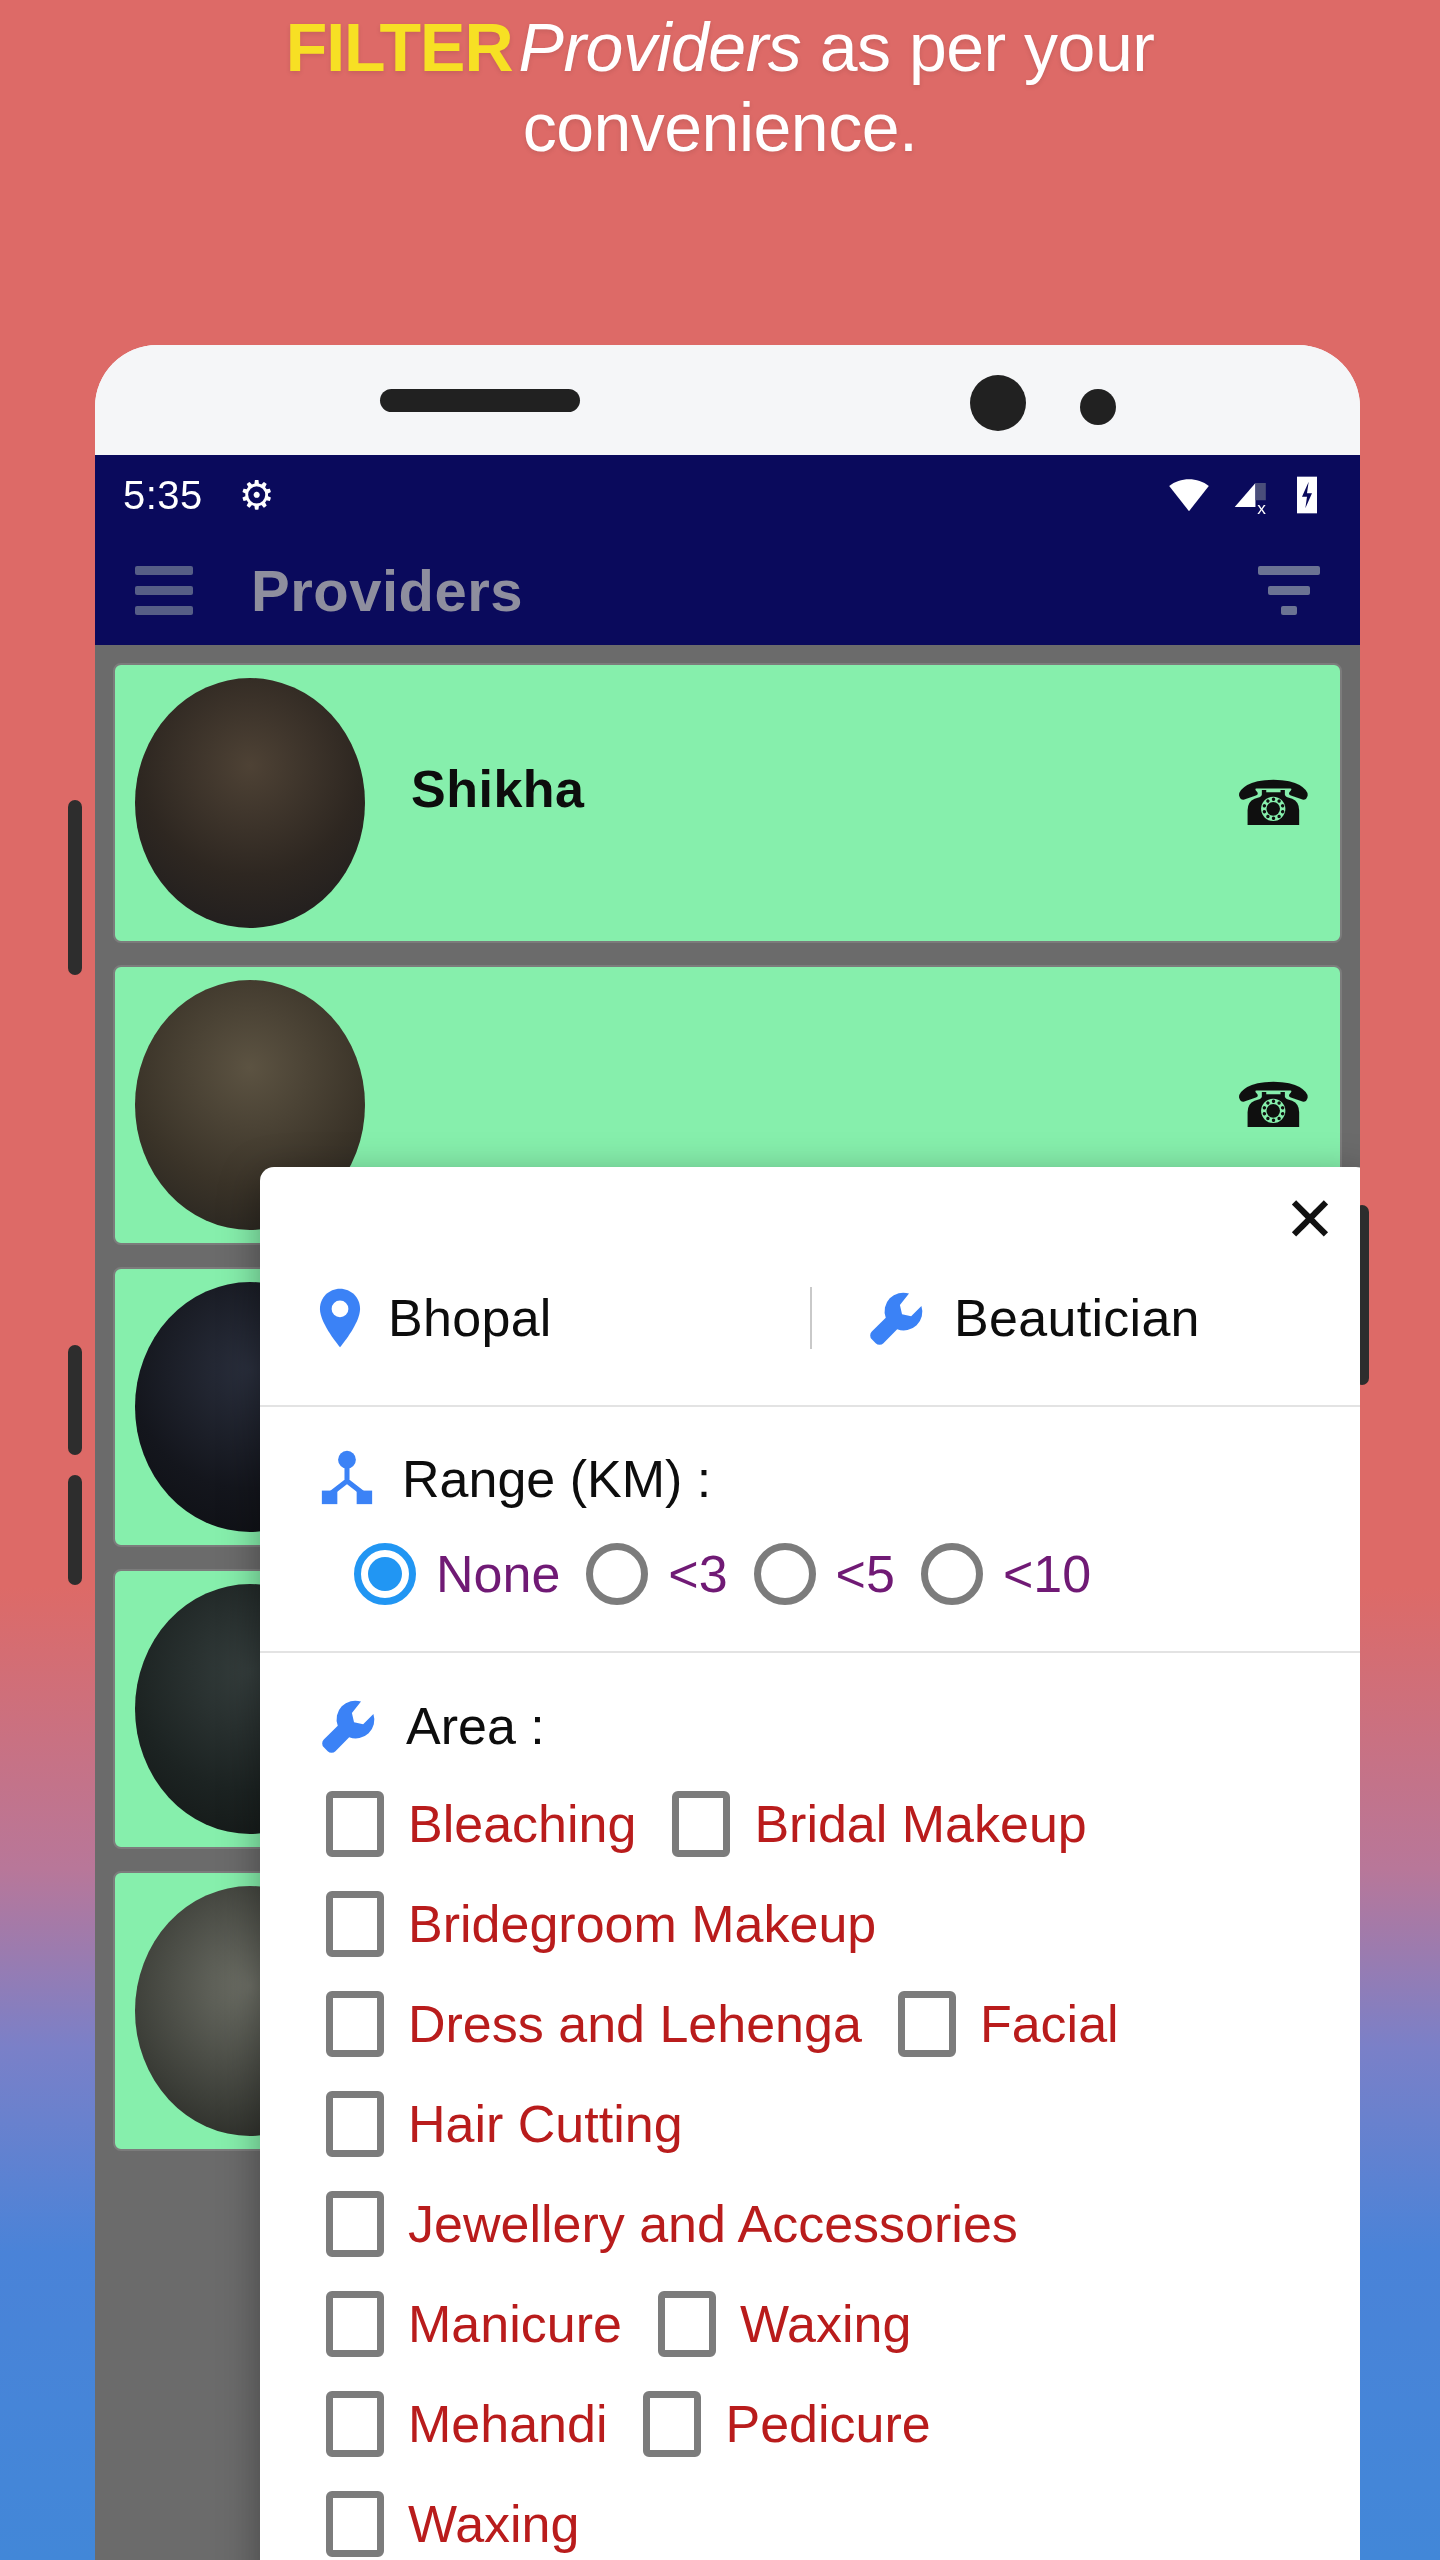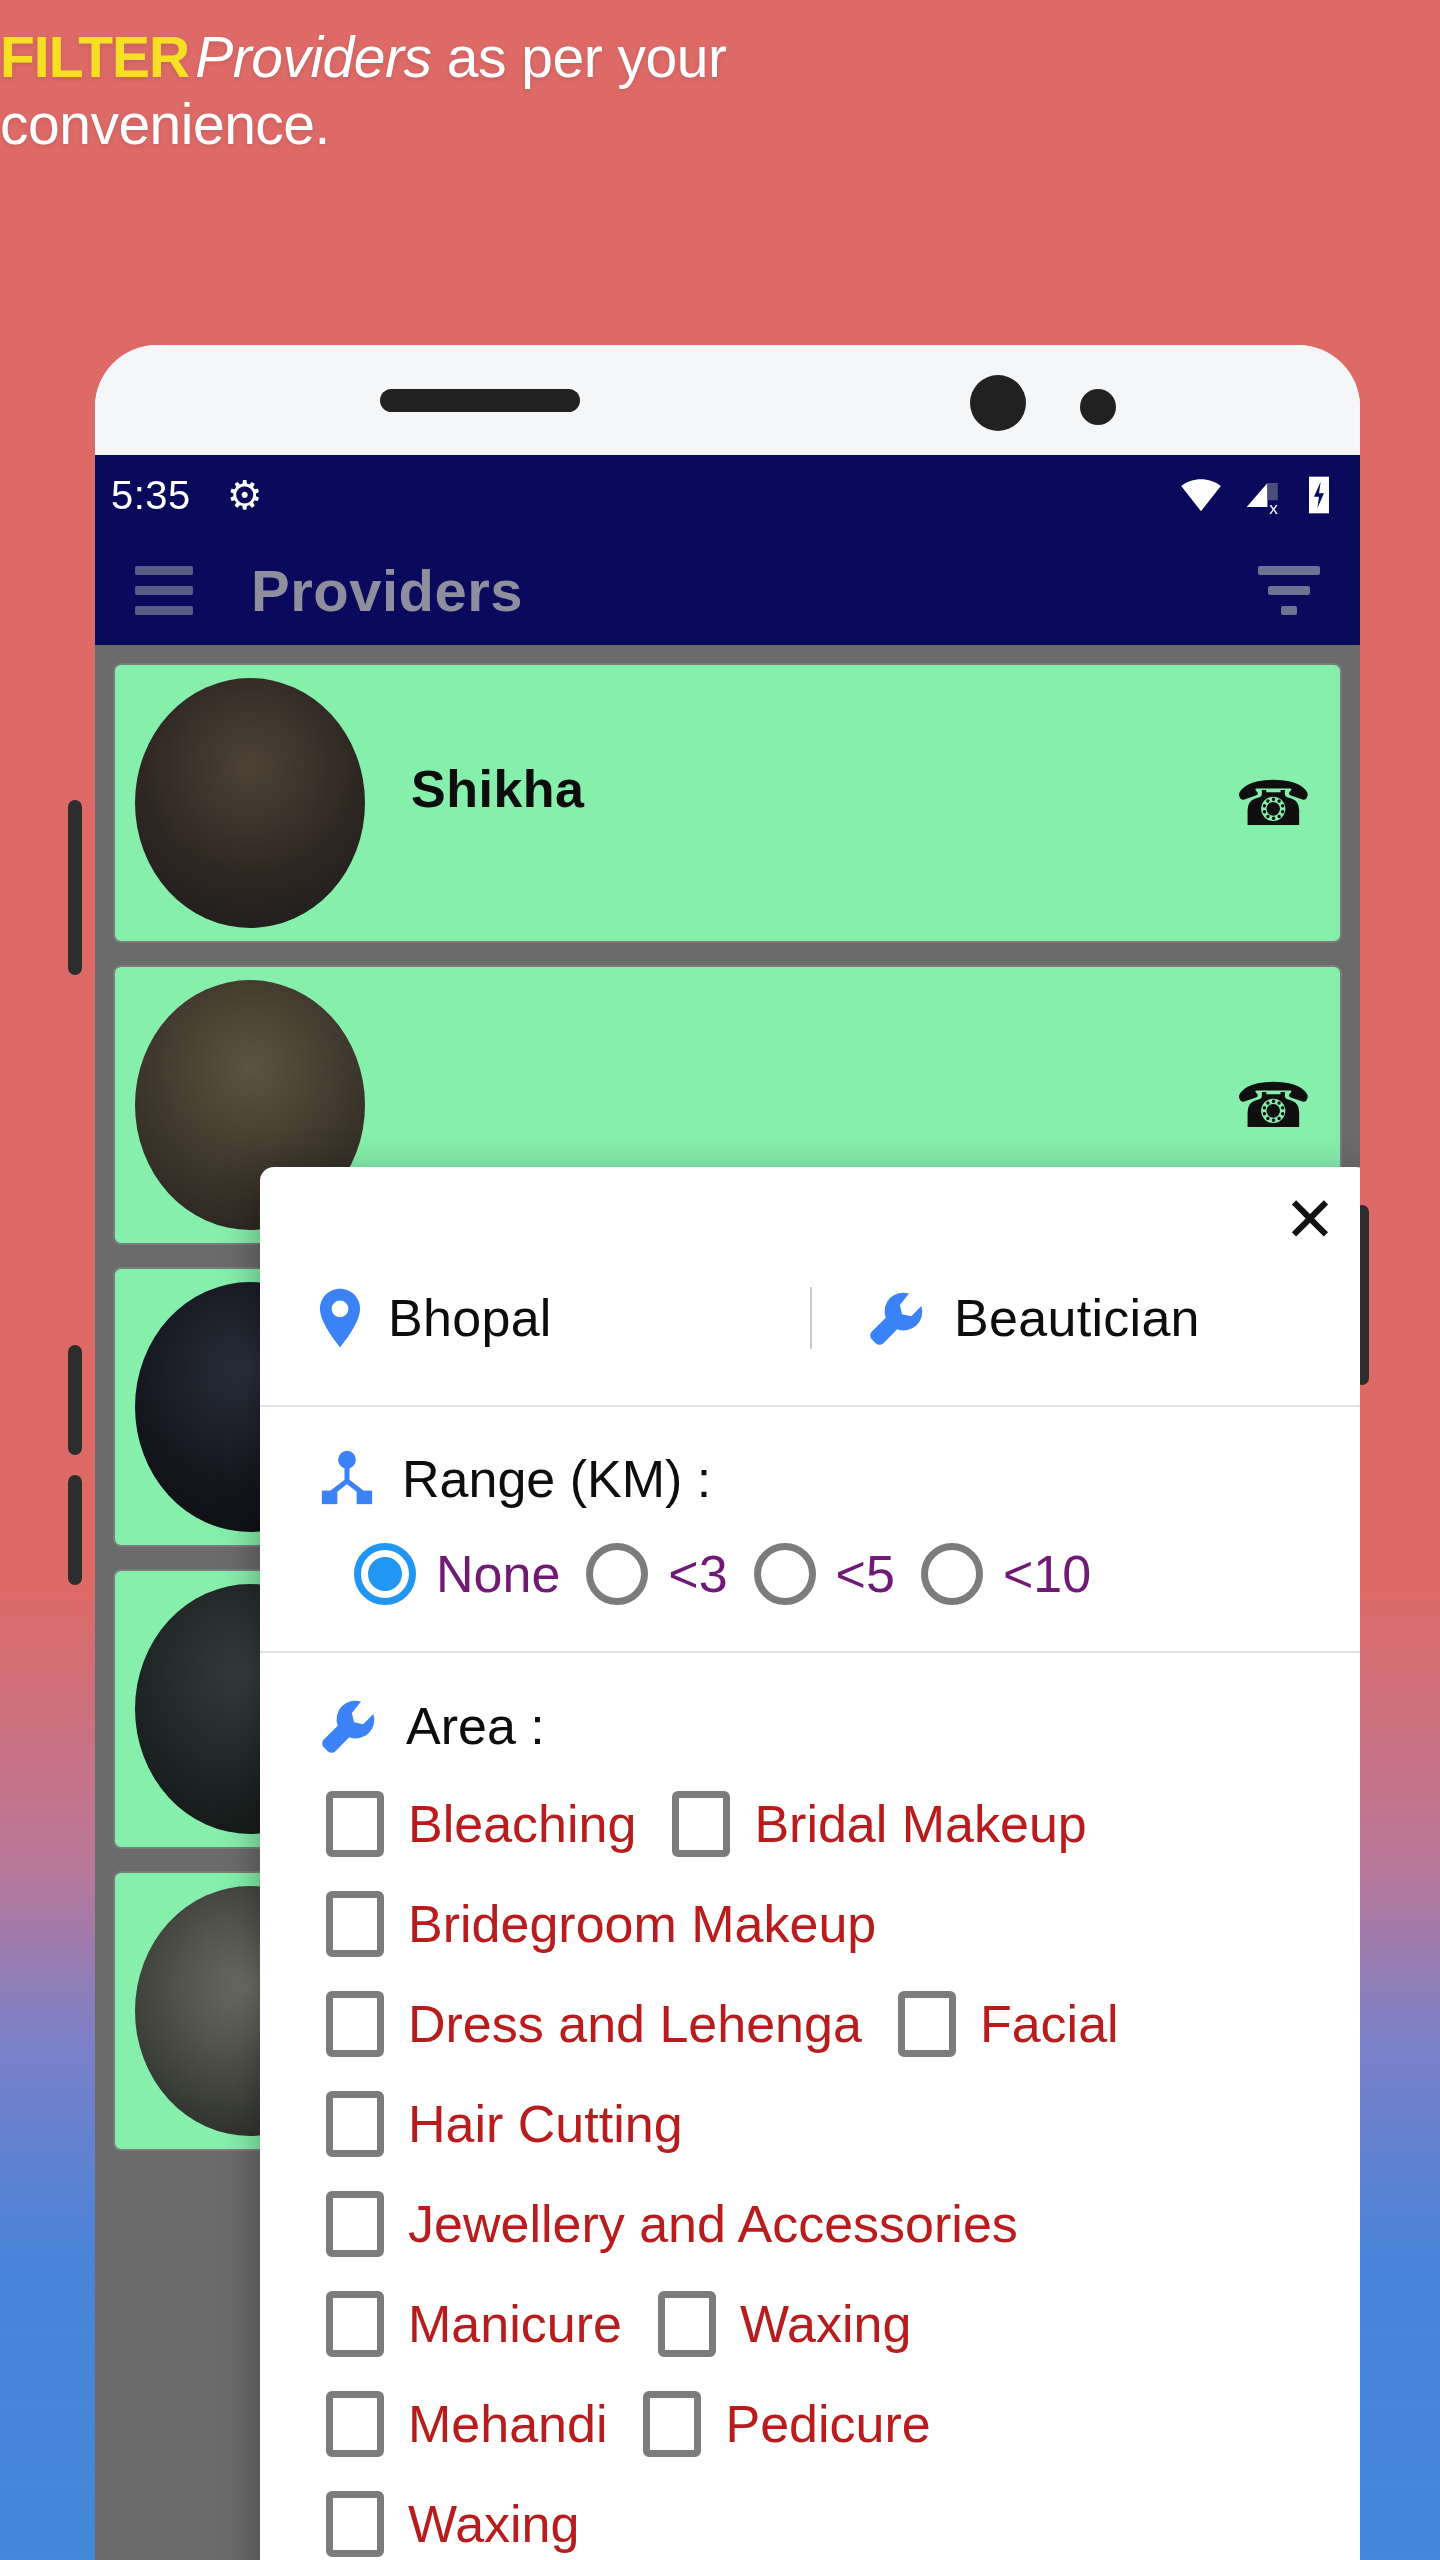--- a/index.html
+++ b/index.html
@@ -11,23 +11,23 @@
        #dd6a67 62%,
        #b87799 73%,
        #7a80c8 80%,
        #4a83d8 88%,
        #4287d8 100%);
     position:relative;
   }
 
   
   .headline{
-    position:absolute; top:24px; left:0; width:1440px;
-    text-align:left; line-height:1.18;
-    font-size:57px; color:#ffffff; font-style:italic; font-weight:400;
+    position:absolute; top:7px; left:0; width:1440px;
+    text-align:center; line-height:1.18;
+    font-size:68px; color:#ffffff; font-style:italic; font-weight:400;
     letter-spacing:-0.5px;
     text-shadow:0 2px 5px rgba(0,0,0,.10);
   }
   .headline .hl-strong{
     color:#f7e024; font-weight:bold; font-style:normal;
     letter-spacing:-1px; padding-right:6px;
   }
   .headline .hl-plain{ font-style:normal; }
 
   
@@ -63,21 +63,21 @@
   .sb-3{ left:68px; top:1475px; width:14px; height:110px; }
   .sb-r{ left:1355px; top:1205px; width:14px; height:180px; }
 
   
   .screen{
     position:absolute; left:0; top:110px; width:1265px; height:2180px;
     background:#ffffff; overflow:hidden;
   }
   .statusbar{
     position:relative; height:80px; background:#0a0a5c;
-    display:flex; align-items:center; padding:0 26px;
+    display:flex; align-items:center; padding:0 38px;
   }
   .sb-time{ color:#fff; font-size:40px; font-weight:500; letter-spacing:0.5px;
             margin-left:-10px; }
   .sb-gear{ margin-left:36px; color:#fff; font-size:40px; line-height:1; }
   .sb-right{ margin-left:auto; display:flex; align-items:center; gap:18px; }
 
   .appbar{
     height:110px; background:#0a0a5c; display:flex; align-items:center;
     padding:0 40px; position:relative;
   }

